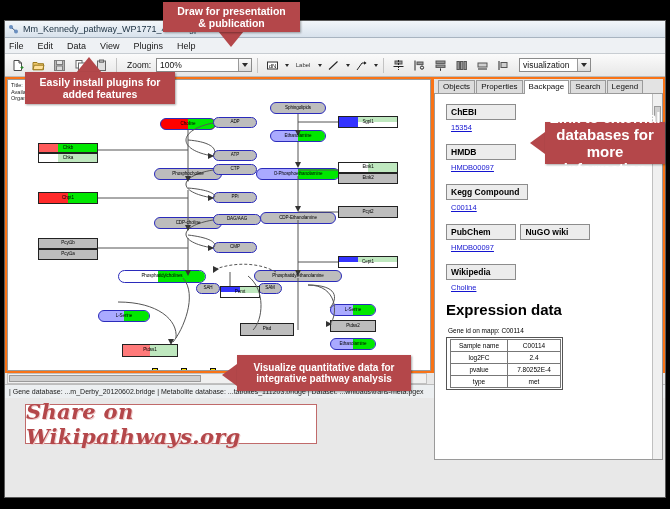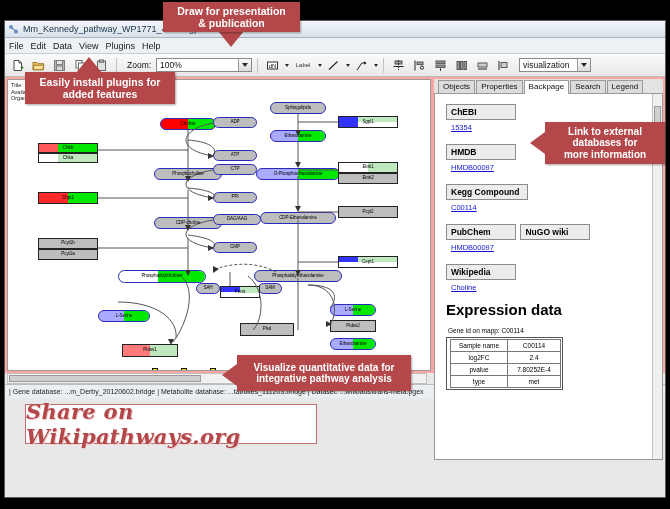--- a/index.html
+++ b/index.html
@@ -7,40 +7,40 @@
   #app{position:absolute;left:4px;top:20px;width:662px;height:478px;background:#e8e8e8;
        border:1px solid #5a5a5a;box-sizing:border-box;}
   
   .titlebar{height:16px;background:linear-gradient(#f2f6fa,#d8e2ec);
             border-bottom:1px solid #a8b4c0;display:flex;align-items:center;padding:0 3px;}
   .titlebar .tbicon{width:11px;height:11px;margin-right:4px;position:relative;flex:0 0 auto;}
   .tbicon svg{display:block;}
   .titlebar .ttxt{font-size:9px;color:#1b3040;white-space:nowrap;}
   
   .menubar{height:15px;background:#eef1f4;border-bottom:1px solid #c8cdd2;
-           display:flex;align-items:center;padding-left:4px;gap:7px;}
+           display:flex;align-items:center;padding-left:4px;gap:14px;}
   .menubar span{font-size:9px;color:#1a1a1a;cursor:default;}
   
   .toolbar{height:22px;background:linear-gradient(#fbfbfb,#e7e7e7);
            border-bottom:1px solid #bcbcbc;display:flex;align-items:center;padding:0 3px;gap:2px;}
   .tbtn{width:17px;height:17px;display:flex;align-items:center;justify-content:center;
         border:1px solid transparent;border-radius:2px;}
   .tbtn svg{display:block;}
   .sep{width:1px;height:15px;background:#c3c3c3;margin:0 3px;}
   .zoomlbl{font-size:8.5px;color:#111;margin:0 3px 0 5px;}
   .combo{height:14px;border:1px solid #8a8a8a;background:#fff;display:flex;align-items:center;
          font-size:8.5px;color:#111;padding-left:3px;position:relative;box-sizing:border-box;}
   .combo .arw{position:absolute;right:0;top:0;bottom:0;width:12px;background:linear-gradient(#fafafa,#dcdcdc);
               border-left:1px solid #9a9a9a;display:flex;align-items:center;justify-content:center;}
   .caret{width:0;height:0;border-left:3px solid transparent;border-right:3px solid transparent;
          border-top:4px solid #2a2a2a;}
   .minicaret{width:0;height:0;border-left:2.5px solid transparent;border-right:2.5px solid transparent;
          border-top:3.5px solid #2a2a2a;margin-left:1px;}
   
-  .split{display:flex;height:296px;background:#fca5a5;}
+  .split{display:flex;height:296px;background:#f97316;}
   .canvaswrap{position:relative;width:424px;background:#fff;border:1px solid #9a9a9a;
               margin:2px 0 2px 2px;box-sizing:border-box;overflow:hidden;}
   .sidepanel{flex:1;margin:2px 2px 2px 3px;position:relative;}
   
   .meta{position:absolute;left:3px;top:2px;font-size:5.5px;line-height:6.5px;color:#222;z-index:3;}
   
   .node{position:absolute;box-sizing:border-box;display:flex;align-items:center;justify-content:center;
         font-size:4.6px;color:#000;text-align:center;line-height:1;letter-spacing:-0.1px;}
   .metab{border:1px solid #2b2bbb;border-radius:7px;background:#bdbdbd;overflow:hidden;}
   .gene{border:1px solid #222;background:#bdbdbd;}
@@ -509,21 +509,21 @@
 </div>
 
 <div class="callout" style="left:163px;top:2px;width:137px;height:30px;font-size:10.5px;white-space:pre-line;">Draw for presentation
 &amp; publication</div>
 <div class="arrow-d" style="left:218px;top:31px"></div>
 
 <div class="callout" style="left:25px;top:72px;width:150px;height:32px;font-size:10.5px;white-space:pre-line;">Easily install plugins for
 added features</div>
 <div class="arrow-u" style="left:76px;top:57px"></div>
 
-<div class="callout" style="left:545px;top:122px;width:120px;height:42px;font-size:10px;white-space:pre-line;">Link  to external
+<div class="callout" style="left:545px;top:122px;width:120px;height:42px;font-size:15px;white-space:pre-line;">Link  to external
 databases  for
 more information</div>
 <div class="arrow-l" style="left:530px;top:132px"></div>
 
 <div class="callout" style="left:237px;top:355px;width:174px;height:36px;font-size:10px;white-space:pre-line;">Visualize quantitative data  for
 integrative pathway analysis</div>
 <div class="arrow-l" style="left:222px;top:364px"></div>
 
 <div class="share">
   <span>Share on Wikipathways.org</span>

